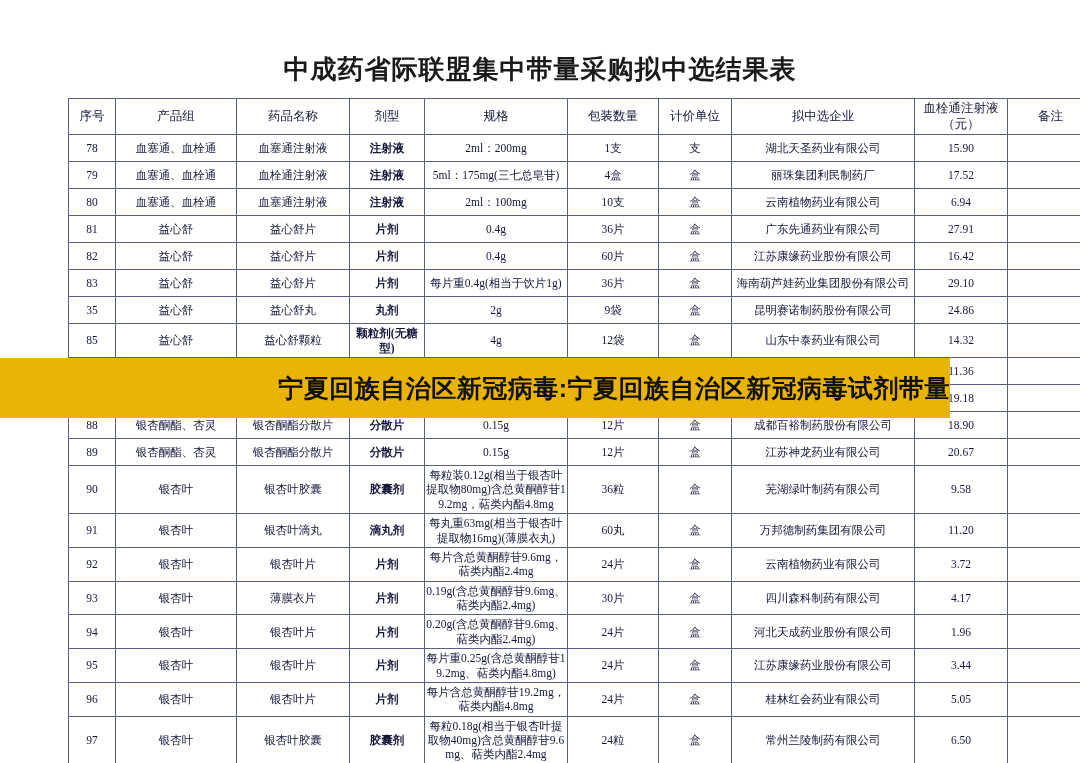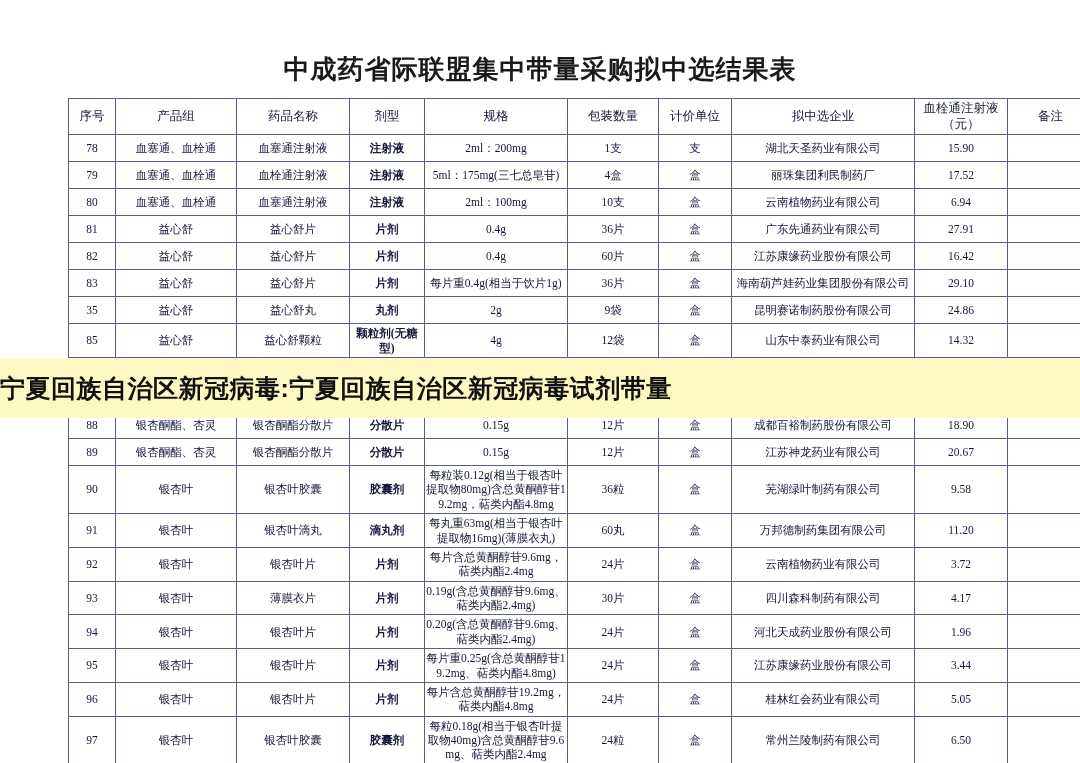--- a/index.html
+++ b/index.html
@@ -77,26 +77,26 @@
   .c7 { width: 180px; }
   .c8 { width: 90px; }
   .c9 { width: 83px; }
   .th-two-line { line-height: 1.1; }
 
   
   #banner {
     position: absolute;
     left: 0;
     top: 358px;
-    width: 1080px;
+    width: 950px;
     height: 60px;
-    background: #fef9c3;
+    background: #eab308;
     display: flex;
     align-items: center;
-    justify-content: flex-start;
+    justify-content: flex-end;
     z-index: 5;
   }
   #banner-text {
     font-family: "Liberation Sans", sans-serif;
     font-size: 25px;
     font-weight: bold;
     color: #111111;
     letter-spacing: 0.5px;
     white-space: nowrap;
   }

